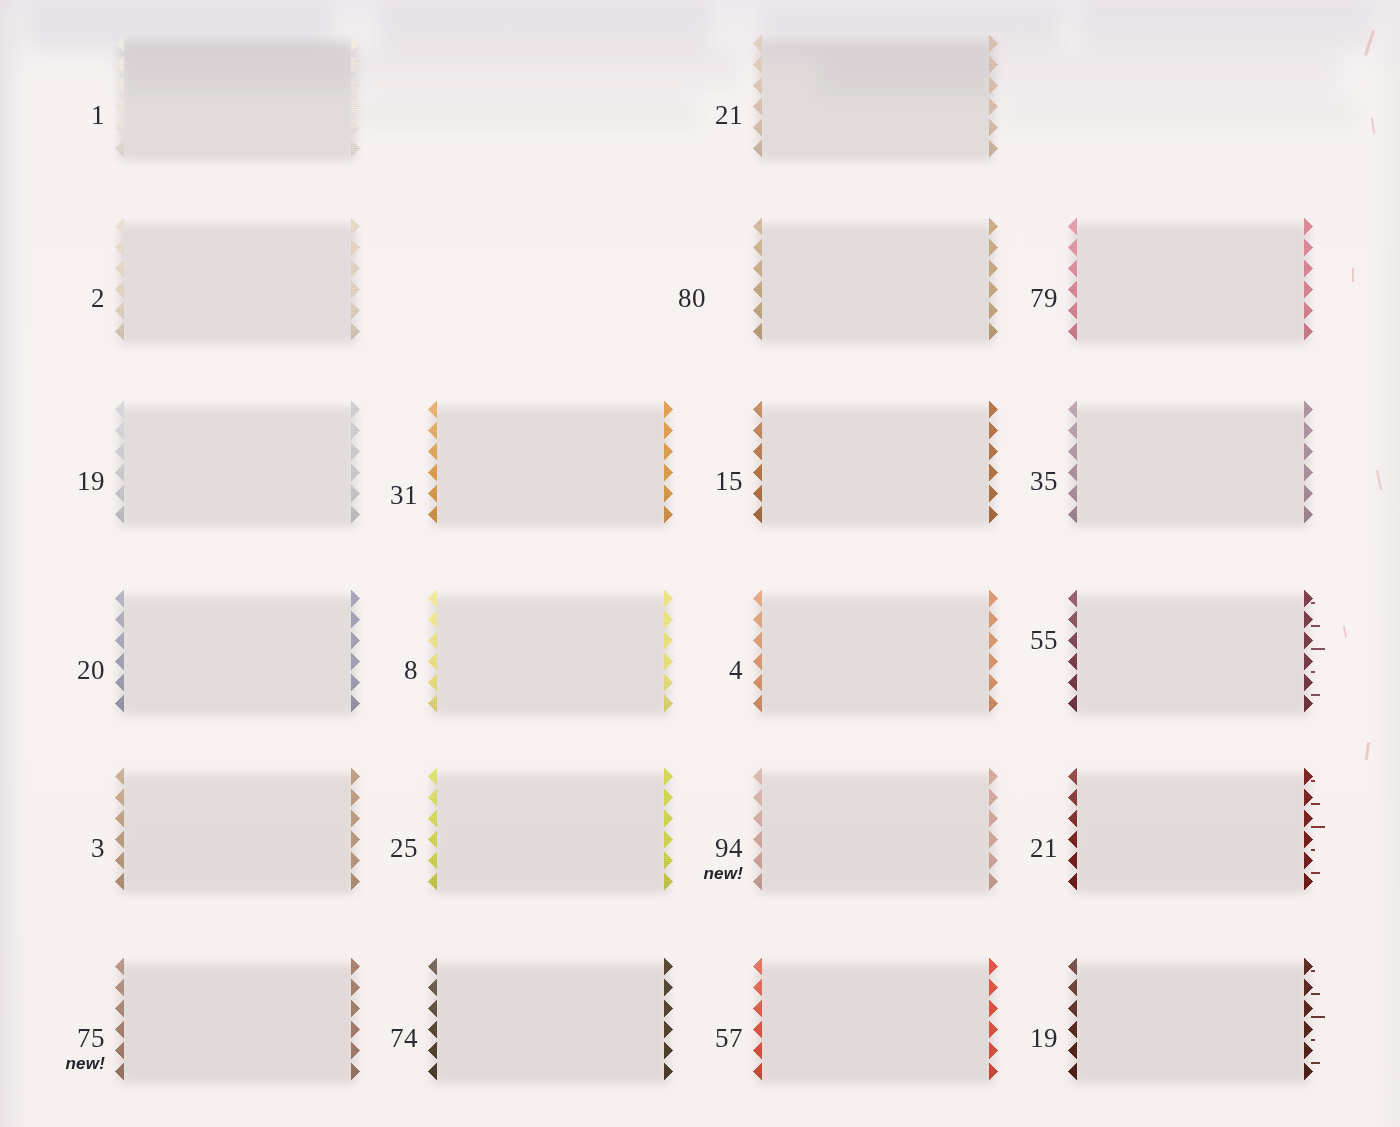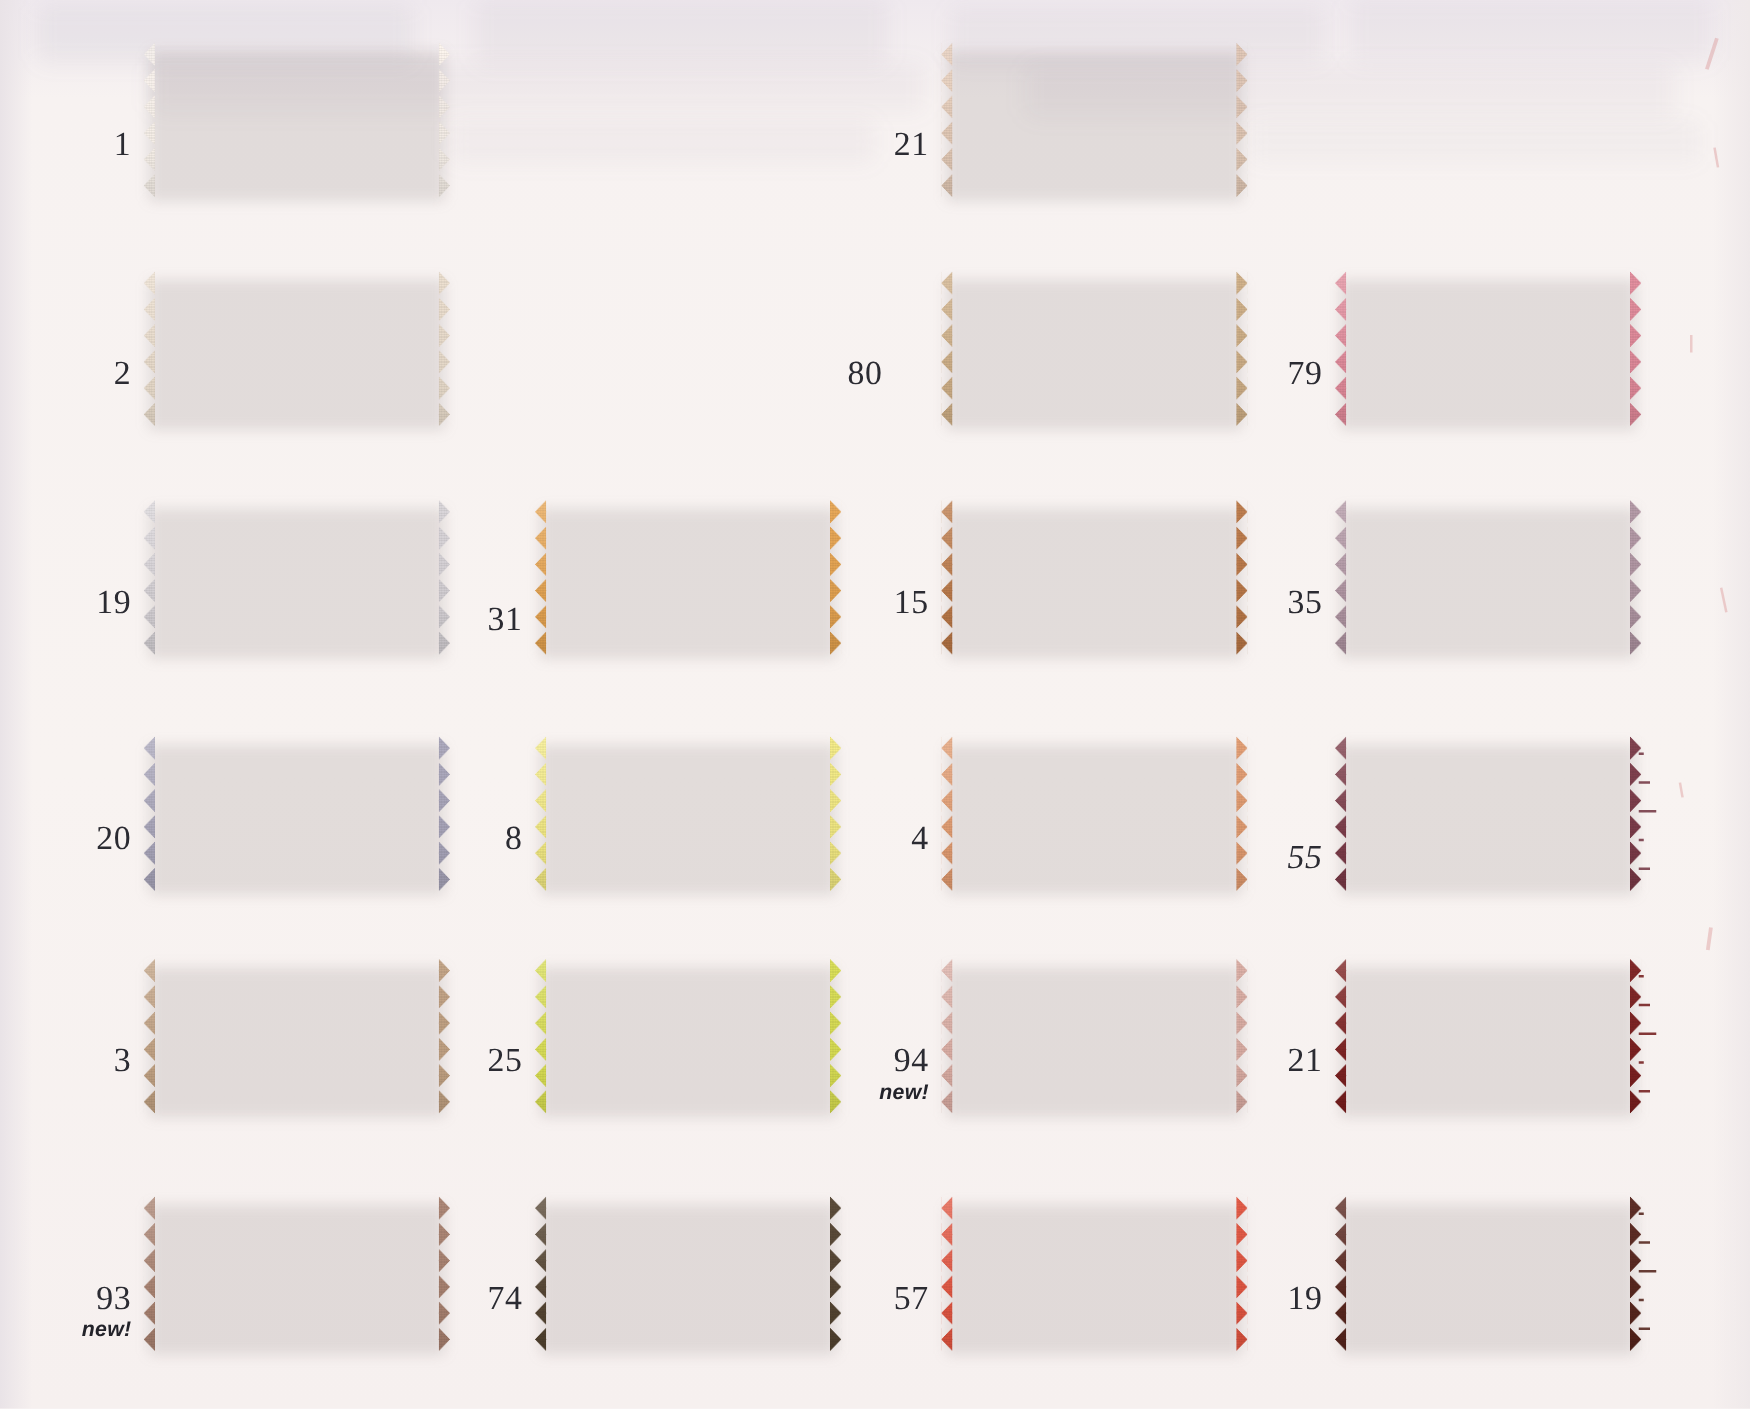--- a/index.html
+++ b/index.html
@@ -303,21 +303,21 @@
       <div class="swatch-chip" title="wine maroon" style="left: 1068px; top: 588px; width: 245px; height: 126px;">
         <div class="chip-body" style="background: linear-gradient(178deg, rgb(133, 70, 83) 0%, rgb(126, 63, 76) 42%, rgb(117, 54, 67) 100%);"></div>
         <div class="chip-weave"></div>
         <div class="chip-shade"></div>
       </div>
       <div class="fray" style="left: 1311px; top: 602px; width: 4px; height: 2px; background: rgb(112, 49, 62); opacity: 0.85;"></div>
       <div class="fray" style="left: 1311px; top: 625px; width: 9px; height: 2px; background: rgb(112, 49, 62); opacity: 0.85;"></div>
       <div class="fray" style="left: 1311px; top: 648px; width: 14px; height: 2px; background: rgb(112, 49, 62); opacity: 0.85;"></div>
       <div class="fray" style="left: 1311px; top: 671px; width: 4px; height: 2px; background: rgb(112, 49, 62); opacity: 0.85;"></div>
       <div class="fray" style="left: 1311px; top: 694px; width: 9px; height: 2px; background: rgb(112, 49, 62); opacity: 0.85;"></div>
-      <div class="swatch-label" style="right: 342px; top: 672px; font-style: italic;">
+      <div class="swatch-label" style="right: 342px; top: 627px;">
         <span class="swatch-number">55</span>
       </div>
       <div class="chip-shadow" style="left: 119px; top: 774px; width: 237px; height: 120px;"></div>
       <div class="swatch-chip" title="warm taupe camel" style="left: 115px; top: 766px; width: 245px; height: 126px;">
         <div class="chip-body" style="background: linear-gradient(178deg, rgb(199, 168, 138) 0%, rgb(192, 161, 131) 42%, rgb(183, 152, 122) 100%);"></div>
         <div class="chip-weave"></div>
         <div class="chip-shade"></div>
       </div>
       <div class="swatch-label" style="right: 1295px; top: 835px;">
         <span class="swatch-number">3</span>
@@ -357,21 +357,21 @@
       <div class="swatch-label" style="right: 342px; top: 835px;">
         <span class="swatch-number">21</span>
       </div>
       <div class="chip-shadow" style="left: 119px; top: 964px; width: 237px; height: 120px;"></div>
       <div class="swatch-chip" title="taupe brown" style="left: 115px; top: 956px; width: 245px; height: 126px;">
         <div class="chip-body" style="background: linear-gradient(178deg, rgb(176, 138, 121) 0%, rgb(169, 131, 114) 42%, rgb(160, 122, 105) 100%);"></div>
         <div class="chip-weave"></div>
         <div class="chip-shade"></div>
       </div>
       <div class="swatch-label" style="right: 1295px; top: 1025px;">
-        <span class="swatch-number">93</span>
+        <span class="swatch-number">75</span>
         <span class="swatch-new">new!</span>
       </div>
       <div class="chip-shadow" style="left: 432px; top: 964px; width: 237px; height: 120px;"></div>
       <div class="swatch-chip" title="dark olive brown" style="left: 428px; top: 956px; width: 245px; height: 126px;">
         <div class="chip-body" style="background: linear-gradient(178deg, rgb(95, 79, 61) 0%, rgb(88, 72, 54) 42%, rgb(79, 63, 45) 100%);"></div>
         <div class="chip-weave"></div>
         <div class="chip-shade"></div>
       </div>
       <div class="swatch-label" style="right: 982px; top: 1025px;">
         <span class="swatch-number">74</span>

